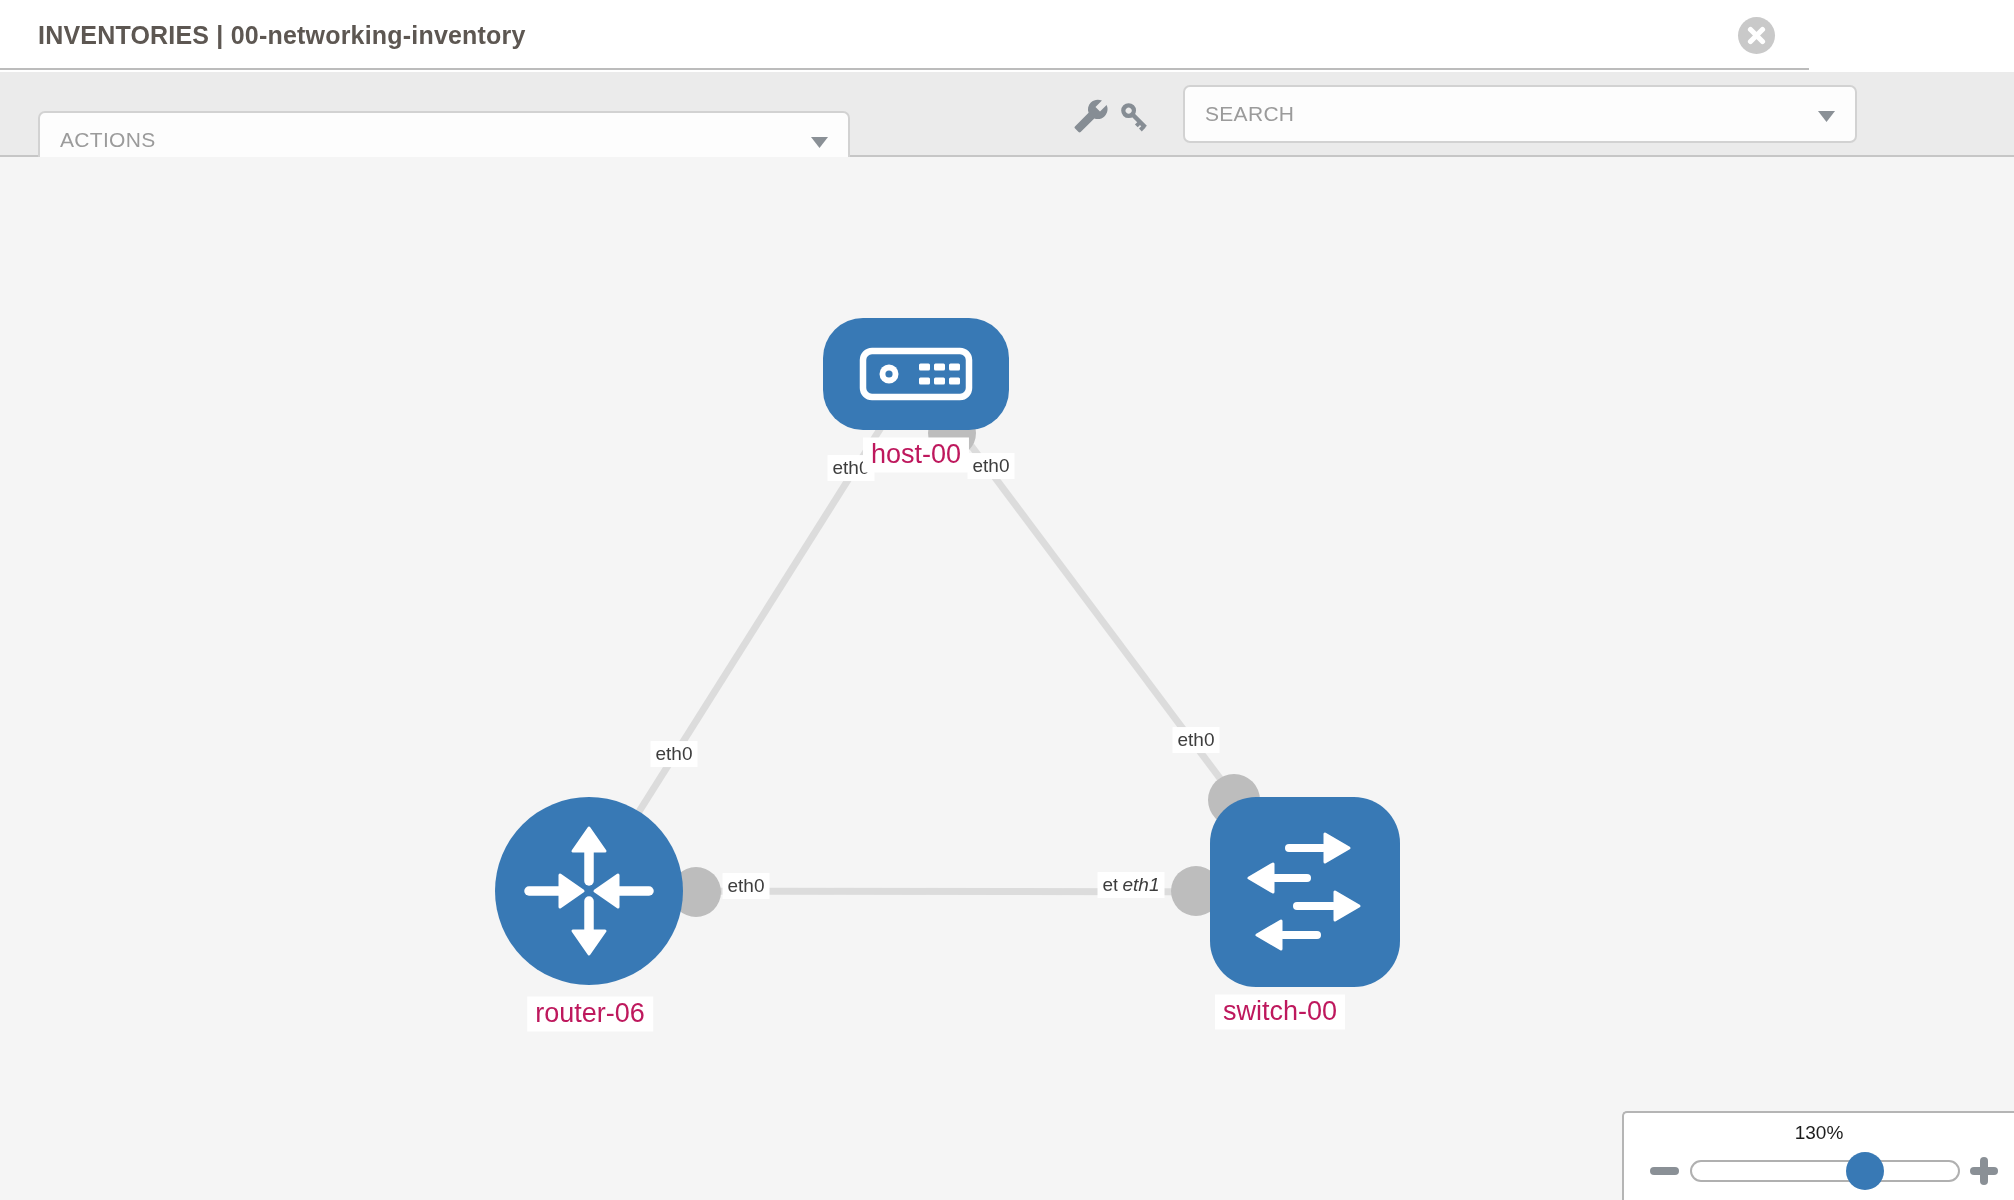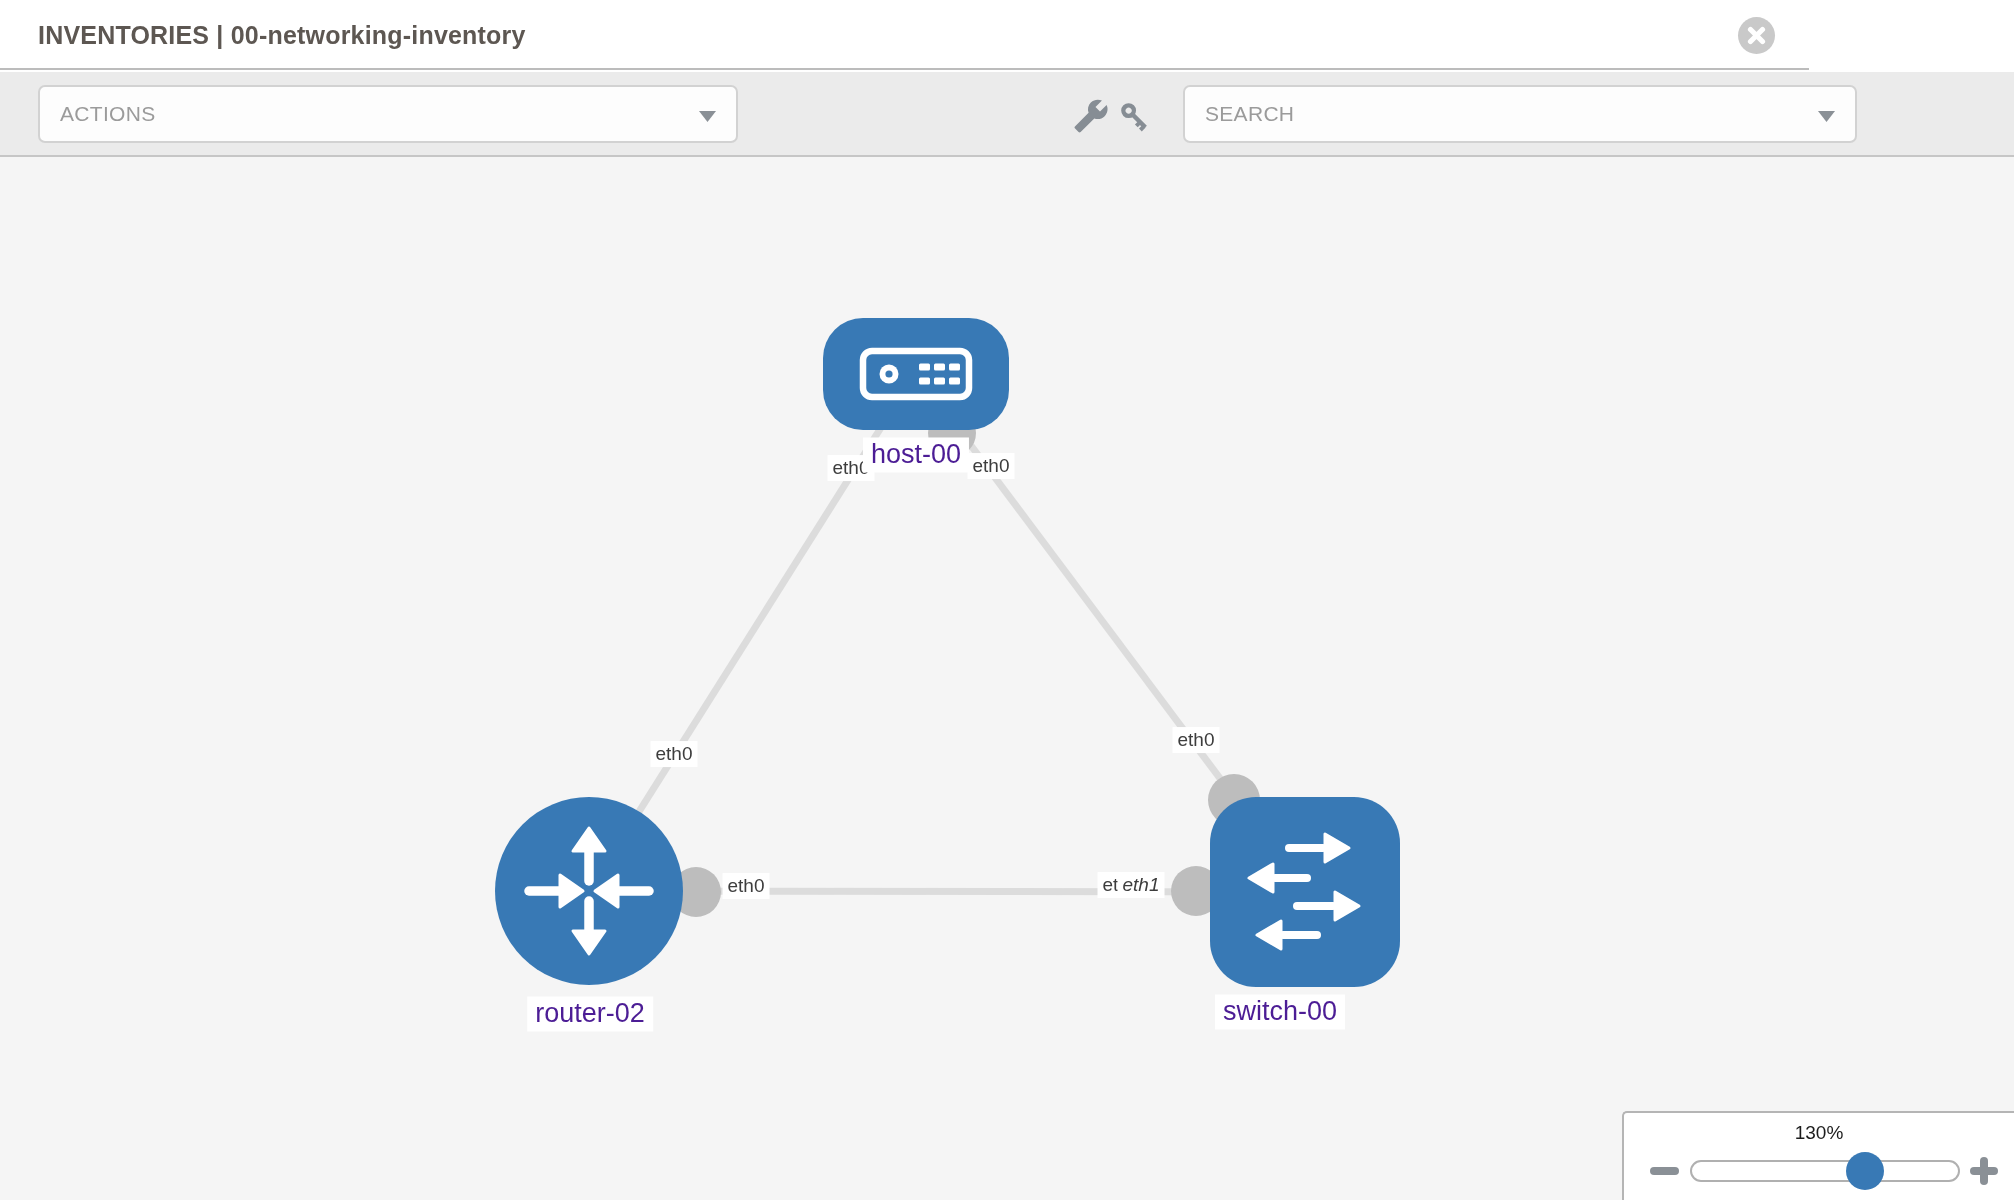--- a/index.html
+++ b/index.html
@@ -31,21 +31,21 @@
   .toolbar {
     position: absolute; top: 72px; left: 0; width: 2014px; height: 85px;
     background: #ebebeb; border-bottom: 2px solid #c6c6c6;
   }
   .select {
     position: absolute; top: 13px; height: 58px;
     background: #fdfdfd; border: 2px solid #d2d2d2; border-radius: 7px;
     display: flex; align-items: center; padding: 0 20px;
     color: #9b9b9b; font-size: 21px; letter-spacing: 0.3px; cursor: pointer;
   }
-  .select-actions { left: 38px; width: 700px; }
+  .select-actions { left: 38px; width: 812px; margin-top: 26px; }
   .select-search  { left: 1183px; width: 674px; }
   .select .caret { position: absolute; right: 20px; top: 24px; }
   .tool-btn {
     position: absolute; top: 26px; width: 38px; height: 38px;
     background: none; border: none; padding: 0; color: #868d94; cursor: pointer;
   }
   .tool-btn.wrench { left: 1072px; }
   .tool-btn.key    { left: 1116px; }
 
   
@@ -54,21 +54,21 @@
     background: #f5f5f5;
   }
   svg.topo { position: absolute; left: 0; top: 0; }
 
   .chip {
     position: absolute; transform: translate(-50%, -50%);
     background: #ffffff; color: #3d3d3d;
     font-size: 19px; line-height: 1.15; padding: 2px 5px; white-space: nowrap;
   }
   .node-label {
-    font-size: 27px; color: #4c1d95; padding: 2px 8px;
+    font-size: 27px; color: #be185d; padding: 2px 8px;
   }
 
   
   .zoom-panel {
     position: absolute; right: 0; bottom: 0; width: 392px; height: 89px;
     background: #ffffff; border: 2px solid #b5b5b5;
     border-right: none; border-bottom: none; border-top-left-radius: 5px;
   }
   .zoom-level {
     position: absolute; top: 9px; left: 0; width: 100%;
@@ -202,21 +202,21 @@
 
   <div class="chip" style="left:851px;  top:311px;">eth0</div>
   <div class="chip" style="left:991px;  top:309px;">eth0</div>
   <div class="chip" style="left:674px;  top:597px;">eth0</div>
   <div class="chip" style="left:1196px; top:583px;">eth0</div>
   <div class="chip" style="left:746px;  top:729px;">eth0</div>
   <div class="chip" style="left:1121px; top:728px;">eth0</div>
   <div class="chip" style="left:1141px; top:728px;font-style:italic;">eth1</div>
 
   <div class="chip node-label" style="left:916px;  top:298px;">host-00</div>
-  <div class="chip node-label" style="left:590px;  top:857px;">router-02</div>
+  <div class="chip node-label" style="left:590px;  top:857px;">router-06</div>
   <div class="chip node-label" style="left:1280px; top:855px;">switch-00</div>
 
   <div class="zoom-panel">
     <div class="zoom-level">130%</div>
     <button class="zoom-minus"></button>
     <div class="zoom-track">
       <div class="zoom-thumb"></div>
     </div>
     <button class="zoom-plus">
       <span class="bar-h"></span>

